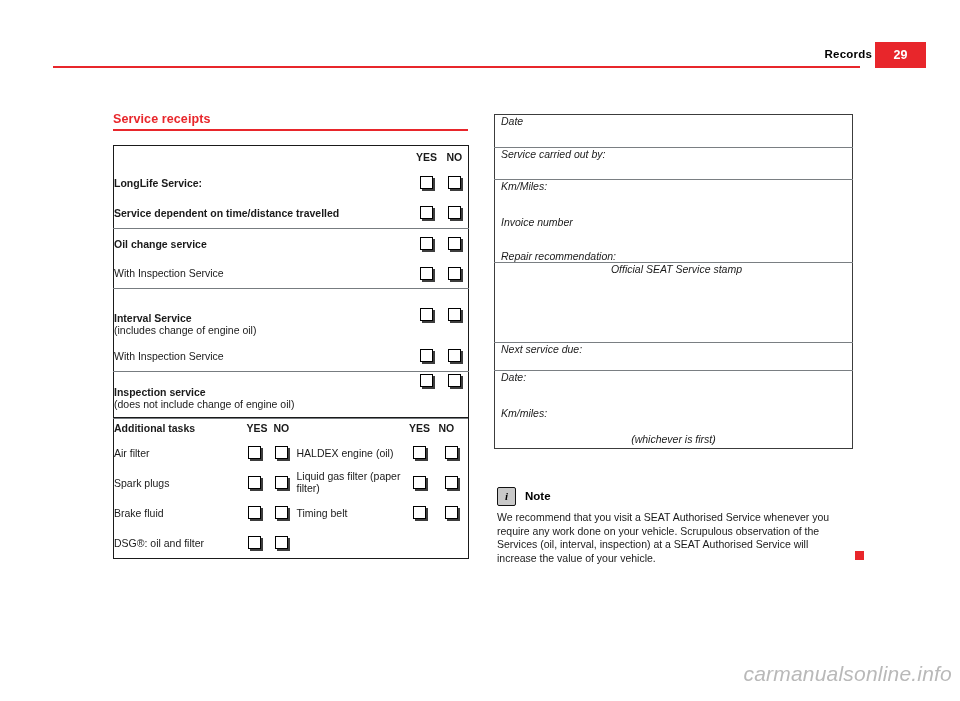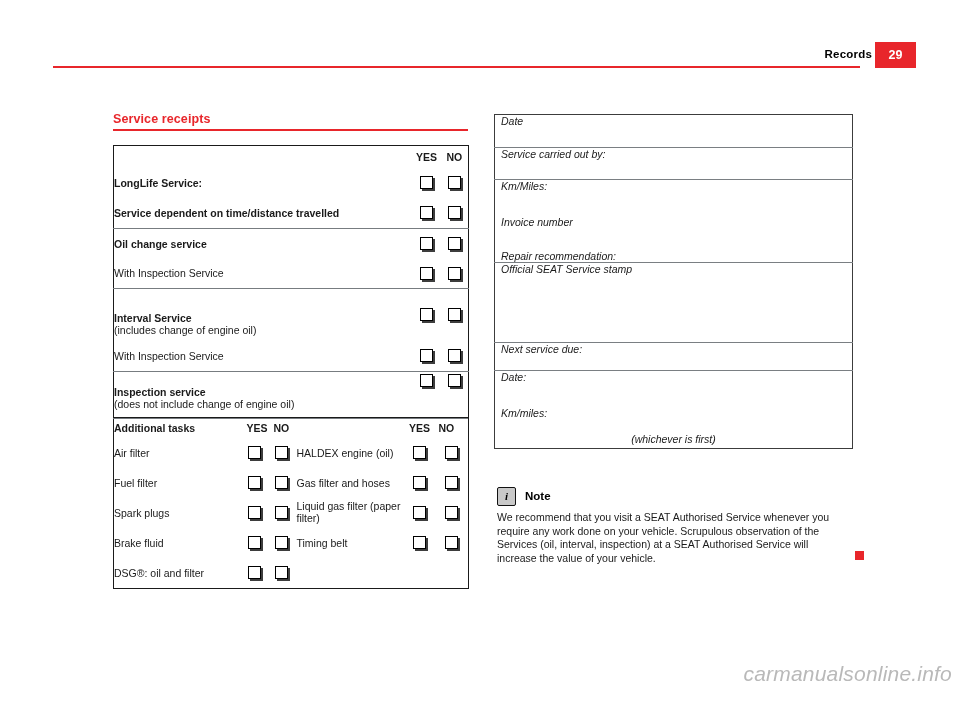--- a/index.html
+++ b/index.html
@@ -34,21 +34,21 @@
     width: 130px;
     text-align: right;
     font-size: 11.5px;
     font-weight: bold;
     letter-spacing: .2px;
     color: #000000;
   }
   #page-number-badge {
     position: absolute;
     left: 875px; top: 42px;
-    width: 41px; height: 26px;
+    width: 51px; height: 26px;
     background: #e8262b;
     color: #ffffff;
     font-size: 12.5px;
     font-weight: bold;
     display: flex;
     align-items: center;
     justify-content: center;
   }
 
   
@@ -135,21 +135,21 @@
     color: #1a1a1a;
     padding: 0 0 0 6px;
     vertical-align: top;
     border-bottom: 1.1px solid #7a7f83;
     font-style: italic;
   }
   table.receipt tr:last-child td { border-bottom: none; }
   td.cell-date        { height: 32px; padding-top: 5px; }
   td.cell-km          { height: 76px; padding-top: 6px; }
   td.cell-carried     { height: 31px; padding-top: 13px; }
-  td.cell-stamp       { height: 79px; text-align: left; vertical-align: bottom; padding-bottom: 5px; }
+  td.cell-stamp       { height: 79px; text-align: center; vertical-align: bottom; padding-bottom: 5px; }
   td.cell-next        { height: 27px; padding-top: 8px; }
   td.cell-datekm      { height: 77px; padding-top: 8px; }
   .spacer-24 { display: block; height: 24px; }
   .spacer-22 { display: block; height: 22px; }
   .centered  { display: block; text-align: center; }
 
   
   #note-block {
     position: absolute;
     left: 497px; top: 486px;
@@ -306,28 +306,20 @@
 
       <tr>
         <td class="lbl" style="height:30px">Air filter</td>
         <td class="cb-cell"><span class="checkbox"></span></td>
         <td class="cb-cell"><span class="checkbox"></span></td>
         <td class="lbl" style="padding-left:2px">HALDEX engine (oil)</td>
         <td class="cb-cell"><span class="checkbox"></span></td>
         <td class="cb-cell"><span class="checkbox"></span></td>
       </tr>
 
-      <tr>
-        <td class="lbl" style="height:30px">Fuel filter</td>
-        <td class="cb-cell"><span class="checkbox"></span></td>
-        <td class="cb-cell"><span class="checkbox"></span></td>
-        <td class="lbl" style="padding-left:2px">Gas filter and hoses</td>
-        <td class="cb-cell"><span class="checkbox"></span></td>
-        <td class="cb-cell"><span class="checkbox"></span></td>
-      </tr>
 
       <tr>
         <td class="lbl" style="height:30px">Spark plugs</td>
         <td class="cb-cell"><span class="checkbox"></span></td>
         <td class="cb-cell"><span class="checkbox"></span></td>
         <td class="lbl" style="padding-left:2px; line-height:11.5px;">Liquid gas filter (paper filter)</td>
         <td class="cb-cell"><span class="checkbox"></span></td>
         <td class="cb-cell"><span class="checkbox"></span></td>
       </tr>
 

